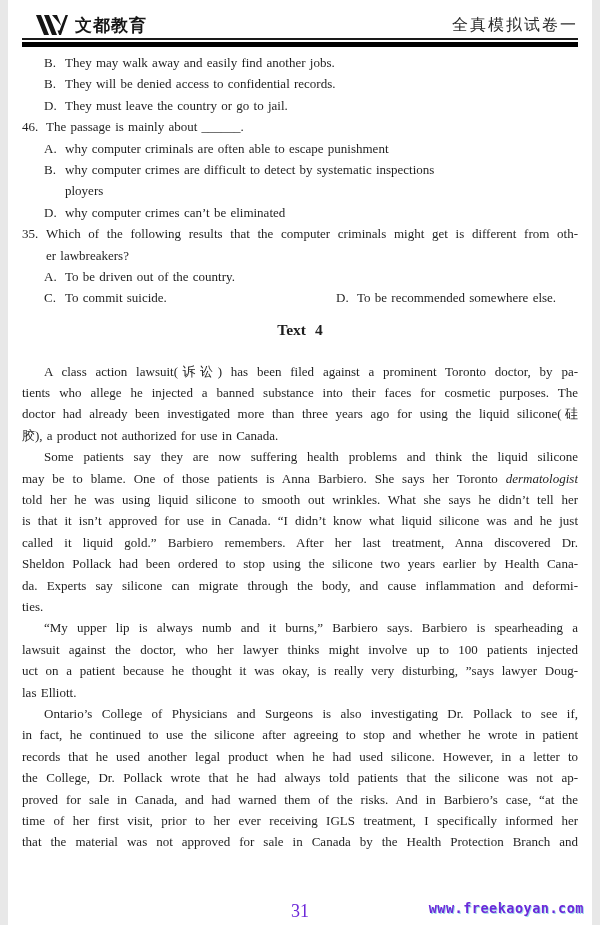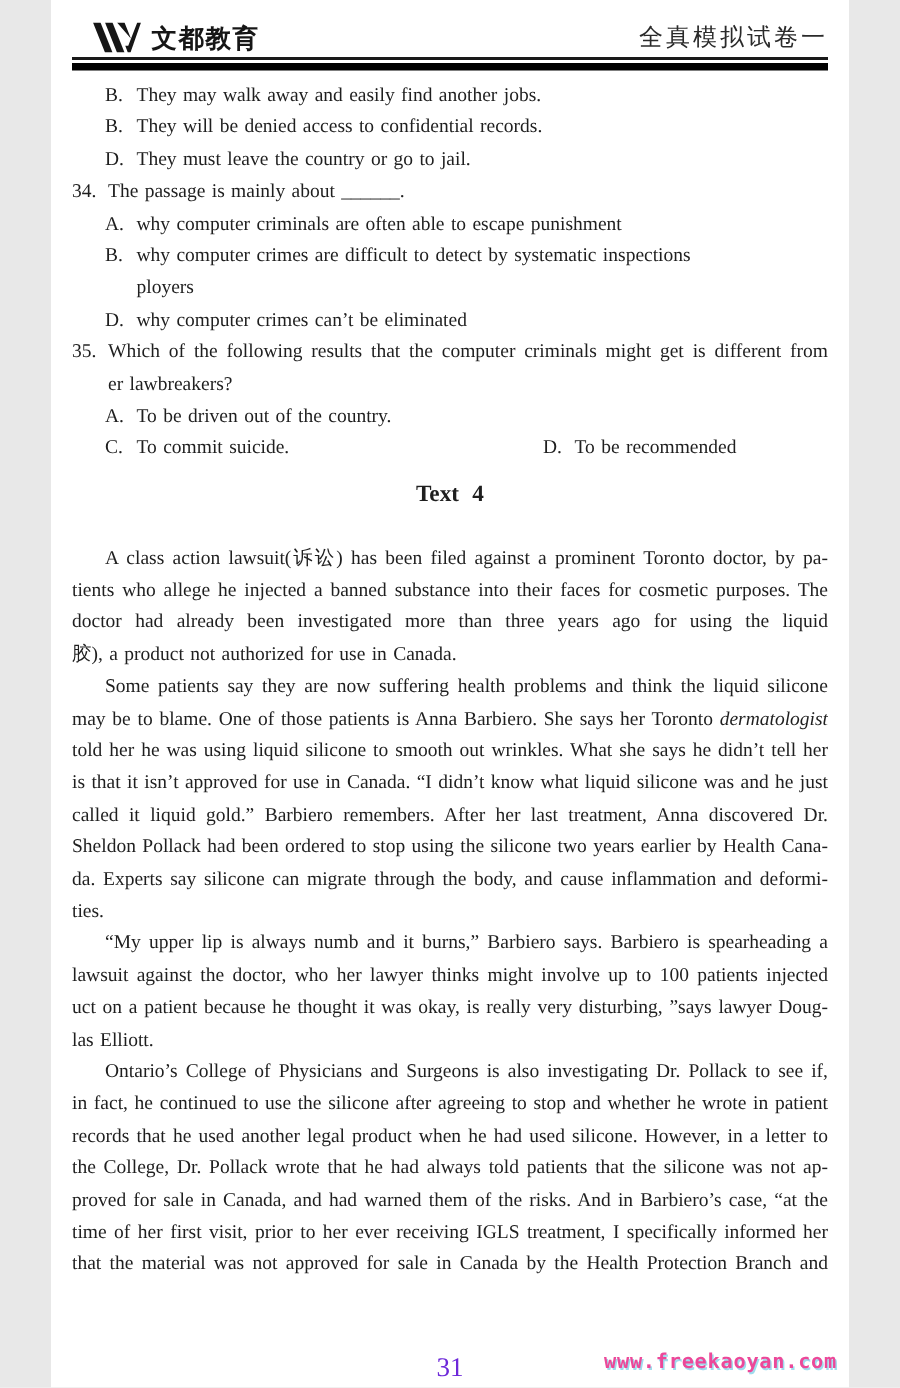--- a/index.html
+++ b/index.html
@@ -1,16 +1,16 @@
 <!DOCTYPE html>
 <html><head>
 <meta charset="utf-8">
 <style>
   html,body{margin:0;padding:0;background:#e8e8e8;}
-  .page{position:relative;width:532px;height:925px;margin:0 auto;background:#ffffff;
+  .page{position:relative;width:584px;height:925px;margin:0 auto;background:#ffffff;
         font-family:"Liberation Serif","DejaVu Serif",serif;color:#1f1f1f;overflow:hidden;}
 
   
   .hdr{position:absolute;top:12px;left:28px;right:14px;height:26px;
        display:flex;justify-content:space-between;align-items:center;}
   .logo{display:flex;align-items:center;gap:7px;}
   .logo svg{display:block;}
   .logo-text{font-family:"Liberation Sans","DejaVu Sans",sans-serif;font-weight:bold;
              font-size:17px;letter-spacing:1px;color:#161616;}
   .paper-title{font-family:Liberation Serif, serif;font-size:16px;
@@ -58,21 +58,21 @@
     </div>
     <div class="paper-title">全真模拟试卷一</div>
   </div>
   <div class="rule-thin"></div>
   <div class="rule-thick"></div>
 
   <div class="content" id="content">
       <div class="line opt"><span class="on">B.</span>They may walk away and easily find another jobs.</div>
       <div class="line opt"><span class="on">B.</span>They will be denied access to confidential records.</div>
       <div class="line opt"><span class="on">D.</span>They must leave the country or go to jail.</div>
-      <div class="line qnum"><span class="qn">34.</span>The passage is mainly about ______.</div>
+      <div class="line qnum"><span class="qn">46.</span>The passage is mainly about ______.</div>
       <div class="line opt"><span class="on">A.</span>why computer criminals are often able to escape punishment</div>
       <div class="line opt"><span class="on">B.</span>why computer crimes are difficult to detect by systematic inspections</div>
       <div class="line optcont">ployers</div>
       <div class="line opt"><span class="on">D.</span>why computer crimes can’t be eliminated</div>
       <div class="line qnum j"><span class="qn">35.</span>Which of the following results that the computer criminals might get is different from oth-</div>
       <div class="line qcont">er lawbreakers?</div>
       <div class="line twocol"><span class="col-a"><span class="on">A.</span>To be driven out of the country.</span></div>
       <div class="line twocol"><span class="col-a"><span class="on">C.</span>To commit suicide.</span><span class="col-b"><span class="on">D.</span>To be recommended somewhere else.</span></div>
       <div class="line heading">Text 4</div>
       <div class="line pfirst j">A class action lawsuit(诉讼) has been filed against a prominent Toronto doctor, by pa-</div>
@@ -94,15 +94,15 @@
       <div class="line pfirst j">Ontario’s College of Physicians and Surgeons is also investigating Dr. Pollack to see if,</div>
       <div class="line p j">in fact, he continued to use the silicone after agreeing to stop and whether he wrote in patient</div>
       <div class="line p j">records that he used another legal product when he had used silicone. However, in a letter to</div>
       <div class="line p j">the College, Dr. Pollack wrote that he had always told patients that the silicone was not ap-</div>
       <div class="line p j">proved for sale in Canada, and had warned them of the risks. And in Barbiero’s case, “at the</div>
       <div class="line p j">time of her first visit, prior to her ever receiving IGLS treatment, I specifically informed her</div>
       <div class="line p j">that the material was not approved for sale in Canada by the Health Protection Branch and</div>
     </div>
 
   <div class="pagenum">31</div>
-  <div class="watermark" id="watermark" style="color: #ec4899; text-shadow: rgb(159, 219, 237) 1px 1px 0px;">www.freekaoyan.com</div>
+  <div class="watermark" id="watermark" style="color: #6d28d9; text-shadow: rgb(159, 219, 237) 1px 1px 0px;">www.freekaoyan.com</div>
 
 </div>
 
 </body></html>

